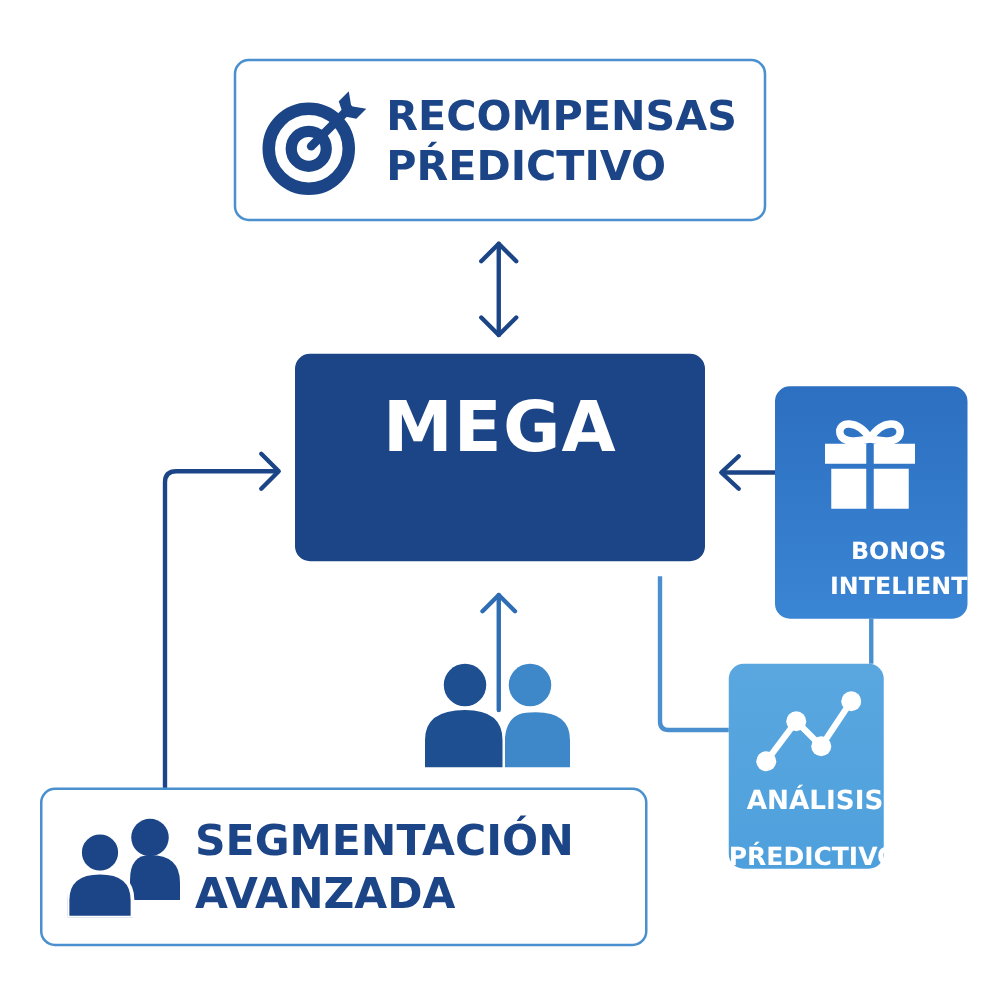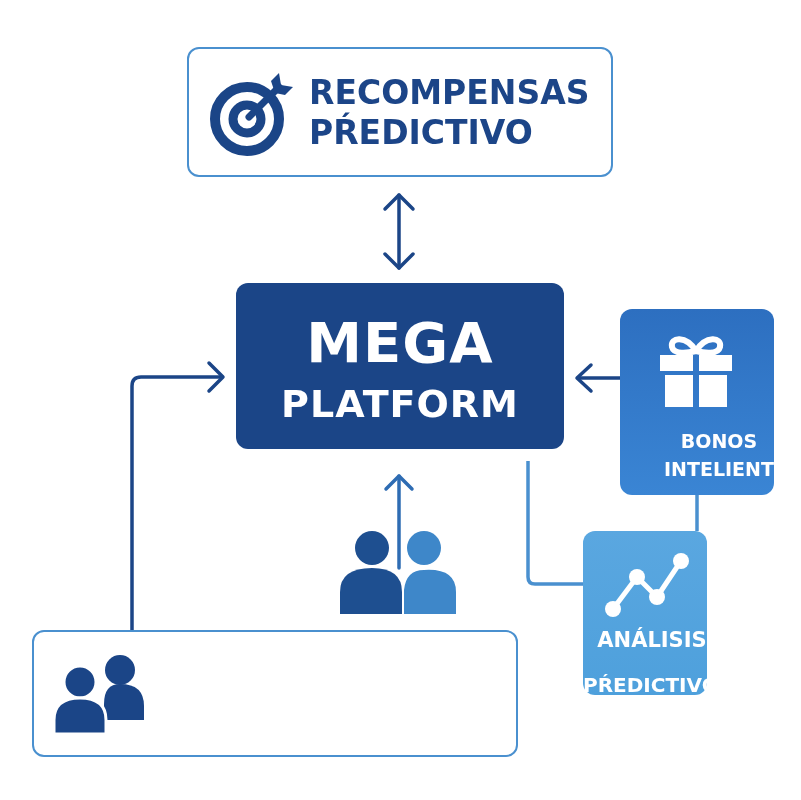--- a/index.html
+++ b/index.html
@@ -64,21 +64,20 @@
     <polygon points="62,8 70,0 72,12 84,14 76,22 66,20" fill="#1b4587"></polygon>
   </svg>
   <div class="txt">
     <div>RECOMPENSAS</div>
     <div>PŔEDICTIVO</div>
   </div>
 </div>
 
 <div id="mega" class="abs">
   <div class="l1">MEGA</div>
-  <div class="l2">PLATFORM</div>
 </div>
 
 <div id="bonos" class="abs">
   <svg class="ic" viewBox="0 0 80 76">
     <path d="M40,18 C30,2 14,4 16,14 C18,22 32,20 40,18 Z" fill="none" stroke="#fff" stroke-width="6"></path>
     <path d="M40,18 C50,2 66,4 64,14 C62,22 48,20 40,18 Z" fill="none" stroke="#fff" stroke-width="6"></path>
     <rect x="4" y="22" width="33" height="16" fill="#fff"></rect>
     <rect x="43" y="22" width="33" height="16" fill="#fff"></rect>
     <rect x="9" y="42" width="28" height="32" fill="#fff"></rect>
     <rect x="43" y="42" width="28" height="32" fill="#fff"></rect>
@@ -108,13 +107,17 @@
   <path d="M64,86 L64,62 Q66,42 84,42 Q116,40 116,64 L116,86 Z" fill="#3e87c9"></path>
 </svg>
 
 <div id="seg" class="abs box-outline">
   <svg class="ic" viewBox="0 0 92 80">
     <circle cx="66" cy="16" r="15" fill="#1b4587"></circle>
     <path d="M50,66 L50,50 Q50,30 66,30 Q90,30 90,52 L90,66 Z" fill="#1b4587"></path>
     <circle cx="26" cy="28" r="16" fill="#1b4587" stroke="#fff" stroke-width="3"></circle>
     <path d="M0,80 L0,66 Q0,44 26,44 Q52,44 52,66 L52,80 Z" fill="#1b4587" stroke="#fff" stroke-width="3"></path>
   </svg>
+  <div class="txt">
+    <div>SEGMENTACIÓN</div>
+    <div>AVANZADA</div>
+  </div>
 </div>
 
 </body></html>

